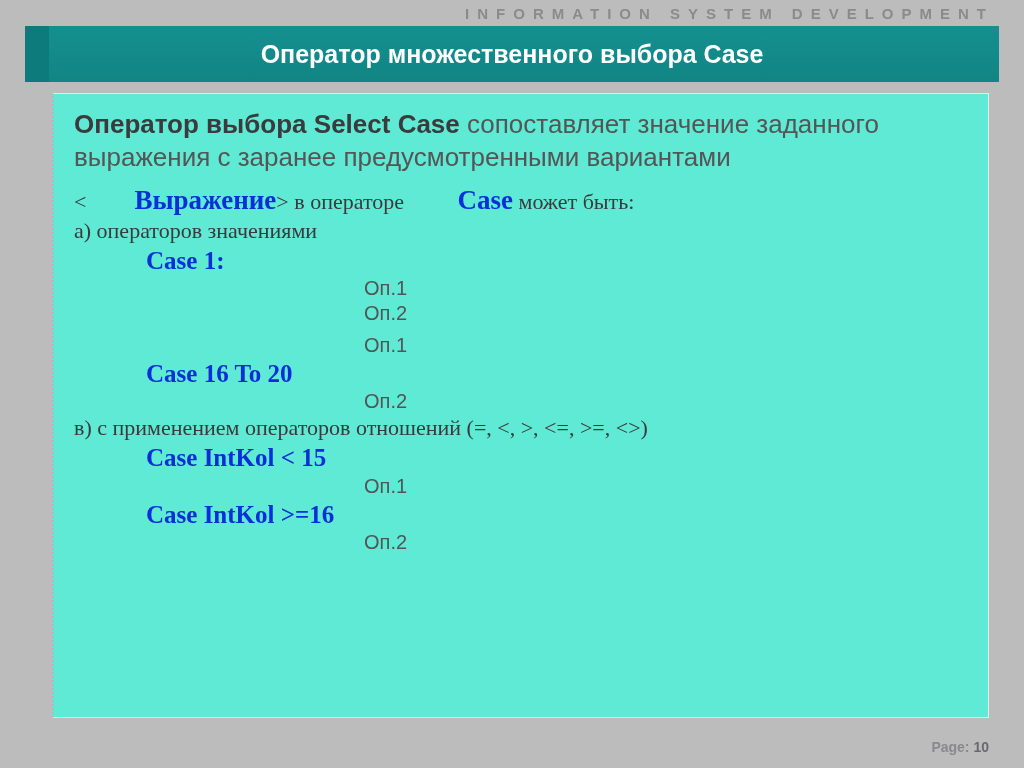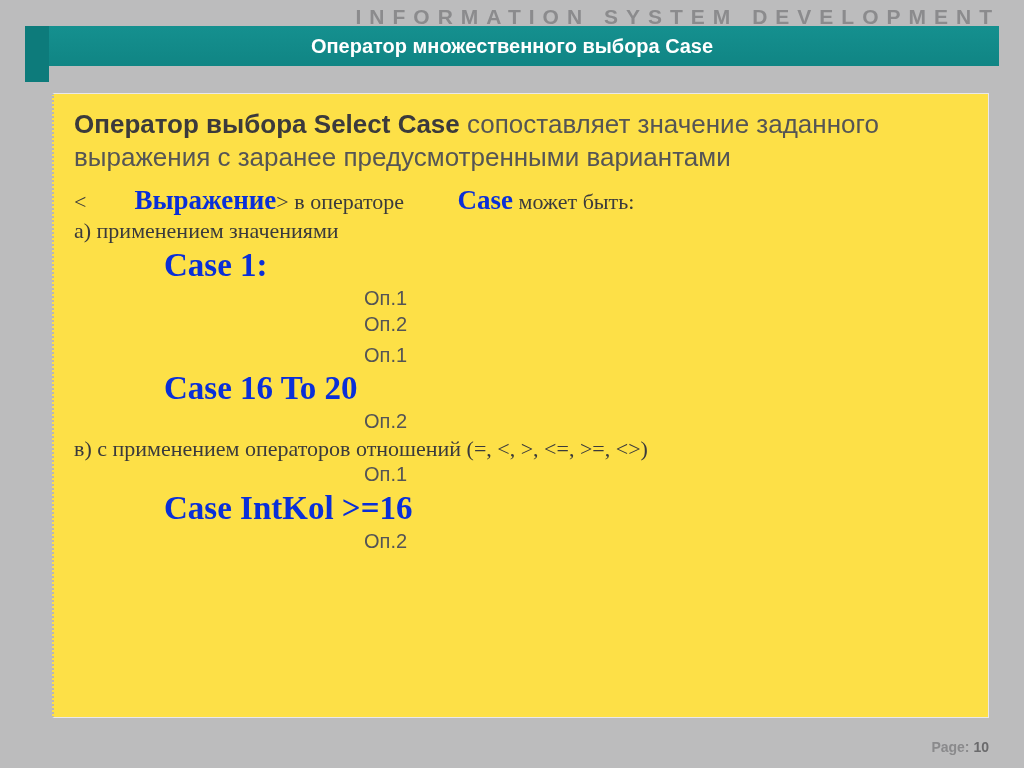--- a/index.html
+++ b/index.html
@@ -17,58 +17,58 @@
     width: 1024px;
     height: 768px;
     box-sizing: border-box;
   }
   .top-bar {
     position: absolute;
     top: 5px;
     left: 0;
     right: 0;
     text-align: right;
-    padding-right: 24px;
+    padding-right: 30px;
     letter-spacing: 8px;
-    font-size: 21px;
+    font-size: 15px;
     font-weight: bold;
     color: #8b8b8d;
     font-family: Arial, sans-serif;
     white-space: nowrap;
   }
   .title-bar {
     position: absolute;
     top: 26px;
     left: 25px;
     right: 25px;
-    height: 40px;
+    height: 56px;
     background: #138a8a;
     background: linear-gradient(to bottom, #15908f 0%, #108584 100%);
     color: #fff;
-    font-size: 20px;
+    font-size: 25px;
     font-weight: bold;
     display: flex;
     align-items: center;
     justify-content: center;
   }
   .left-accent {
     position: absolute;
     top: 26px;
     left: 25px;
     width: 24px;
     height: 56px;
     background: #0d7b7b;
   }
   .content {
     position: absolute;
     top: 93px;
     left: 52px;
     right: 35px;
     bottom: 50px;
-    background: #fde047;
+    background: #5eead4;
     border: 1px solid #e9e8ea;
     box-sizing: border-box;
     padding: 14px 18px 6px 20px;
     border-left: 2px dotted #b7b6b8;
   }
   .lead {
     font-size: 26px;
     line-height: 1.25;
     color: #555;
     margin-bottom: 10px;
@@ -85,22 +85,22 @@
   }
   .kw-blue {
     color: #0a2fd8;
     font-weight: bold;
     margin-left: 48px;
   }
   .kw-big {
     font-size: 27px;
   }
   .case-line {
-    margin-left: 90px;
-    font-size: 33px;
+    margin-left: 72px;
+    font-size: 25px;
   }
   .op-line {
     margin-left: 290px;
     font-family: Arial, sans-serif;
     font-size: 20px;
     color: #545456;
   }
   .section-label {
     font-size: 22px;
   }
@@ -132,31 +132,32 @@
     <div class="lead">
       <span class="strong">Оператор выбора Select Case</span><span> сопоставляет значение заданного выражения с заранее предусмотренными вариантами</span>
     </div>
 
     <div class="body">
 
       <div>
         <span>&lt;</span><span class="kw-blue kw-big">Выражение</span><span>&gt;</span><span> в операторе </span><span class="kw-blue kw-big">Case</span><span> может быть:</span>
       </div>
 
-      <div class="section-label">а) применением значениями</div>
+      <div class="section-label">а) операторов значениями</div>
       <div class="case-line kw-blue">Case 1:</div>
       <div class="op-line">Оп.1</div>
       <div class="op-line">Оп.2</div>
 
       <div style="height:6px"></div>
       <div class="op-line">Оп.1</div>
       <div class="case-line kw-blue">Case 16 To 20</div>
       <div class="op-line">Оп.2</div>
 
       <div class="section-label">в) с применением операторов отношений (=, &lt;, &gt;, &lt;=, &gt;=, &lt;&gt;)</div>
+      <div class="case-line kw-blue">Case IntKol &lt; 15</div>
       <div class="op-line">Оп.1</div>
       <div class="case-line kw-blue">Case IntKol &gt;=16</div>
       <div class="op-line">Оп.2</div>
 
     </div>
   </div>
 
   <div class="page-num">
     <span class="lab">Page: </span><span class="num">10</span>
   </div>

